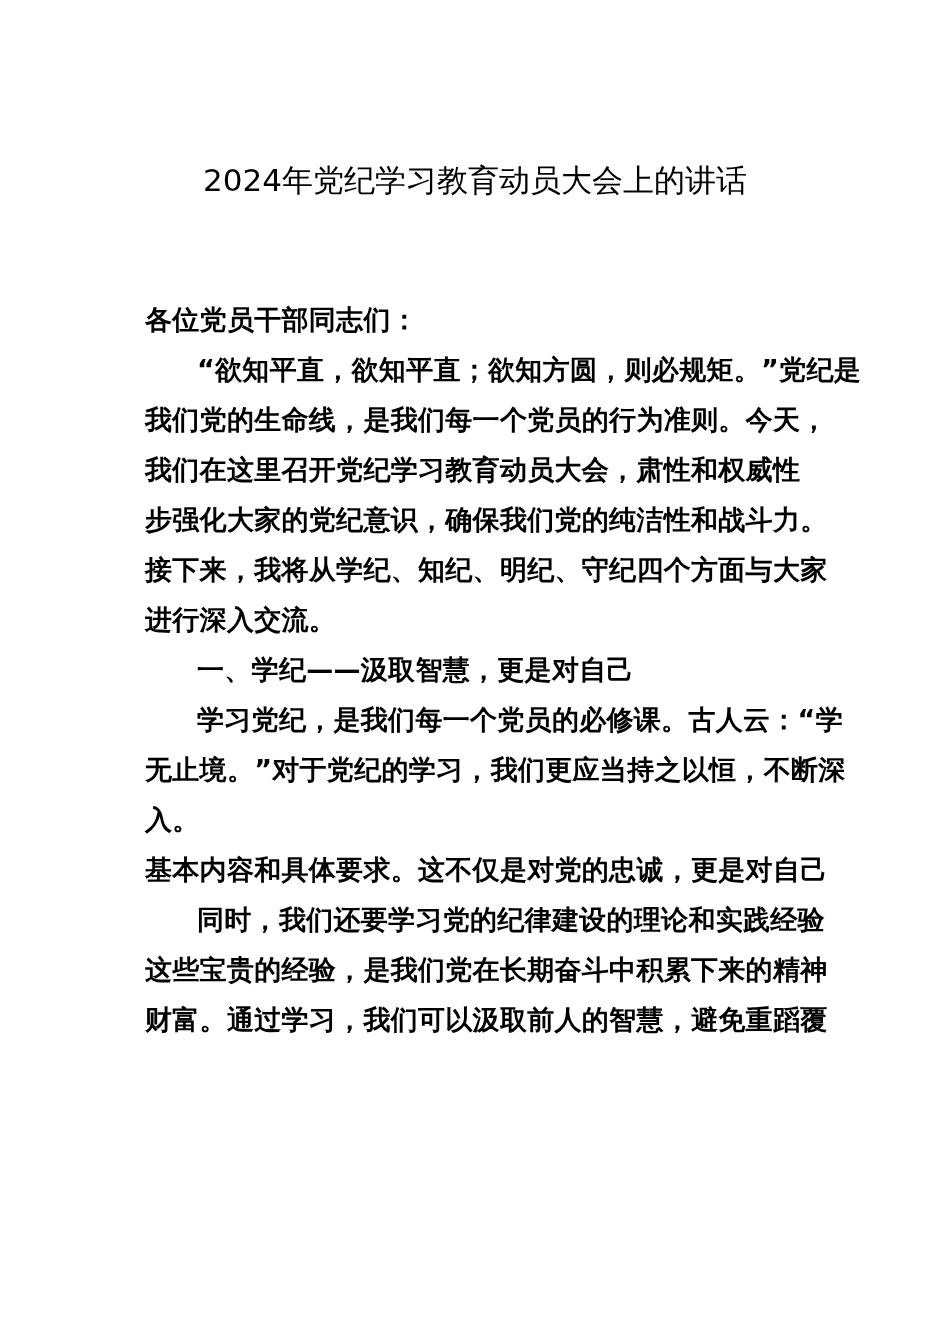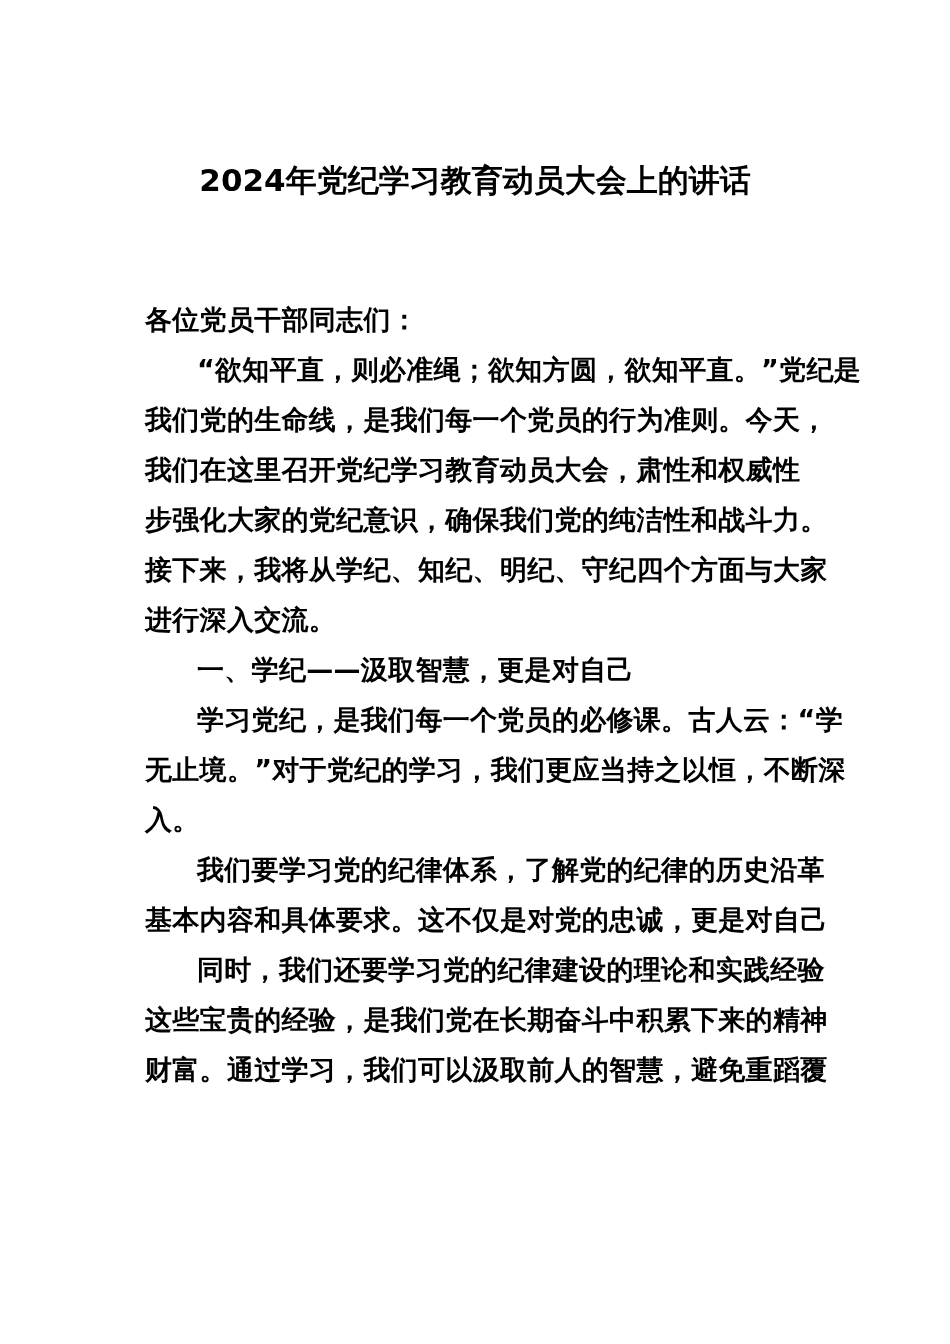--- a/index.html
+++ b/index.html
@@ -22,21 +22,21 @@
       height: 1344px;
       background: #ffffff;
     }
     .title {
       position: absolute;
       left: 0;
       top: 155px;
       width: 950px;
       text-align: center;
       font-size: 31px;
-      font-weight: bold;
+      font-weight: normal;
       line-height: 50px;
       letter-spacing: 0px;
       white-space: nowrap;
     }
     .body {
       position: absolute;
       left: 145px;
       top: 295px;
       width: 665px;
     }
@@ -53,29 +53,28 @@
     }
   </style>
 </head>
 <body>
 
 <div class="page">
   <div class="title">2024年党纪学习教育动员大会上的讲话</div>
 
   <div class="body">
     <div class="line">各位党员干部同志们：</div>
-    <div class="line indent">“欲知平直，则必准绳；欲知方圆，欲知平直。”党纪是</div>
+    <div class="line indent">“欲知平直，欲知平直；欲知方圆，则必规矩。”党纪是</div>
     <div class="line">我们党的生命线，是我们每一个党员的行为准则。今天，</div>
     <div class="line">我们在这里召开党纪学习教育动员大会，肃性和权威性</div>
     <div class="line">步强化大家的党纪意识，确保我们党的纯洁性和战斗力。</div>
     <div class="line">接下来，我将从学纪、知纪、明纪、守纪四个方面与大家</div>
     <div class="line">进行深入交流。</div>
     <div class="line indent">一、学纪——汲取智慧，更是对自己</div>
     <div class="line indent">学习党纪，是我们每一个党员的必修课。古人云：“学</div>
     <div class="line">无止境。”对于党纪的学习，我们更应当持之以恒，不断深</div>
     <div class="line">入。</div>
-    <div class="line indent">我们要学习党的纪律体系，了解党的纪律的历史沿革</div>
     <div class="line">基本内容和具体要求。这不仅是对党的忠诚，更是对自己</div>
     <div class="line indent">同时，我们还要学习党的纪律建设的理论和实践经验</div>
     <div class="line">这些宝贵的经验，是我们党在长期奋斗中积累下来的精神</div>
     <div class="line">财富。通过学习，我们可以汲取前人的智慧，避免重蹈覆</div>
   </div>
 </div>
 
 </body></html>

